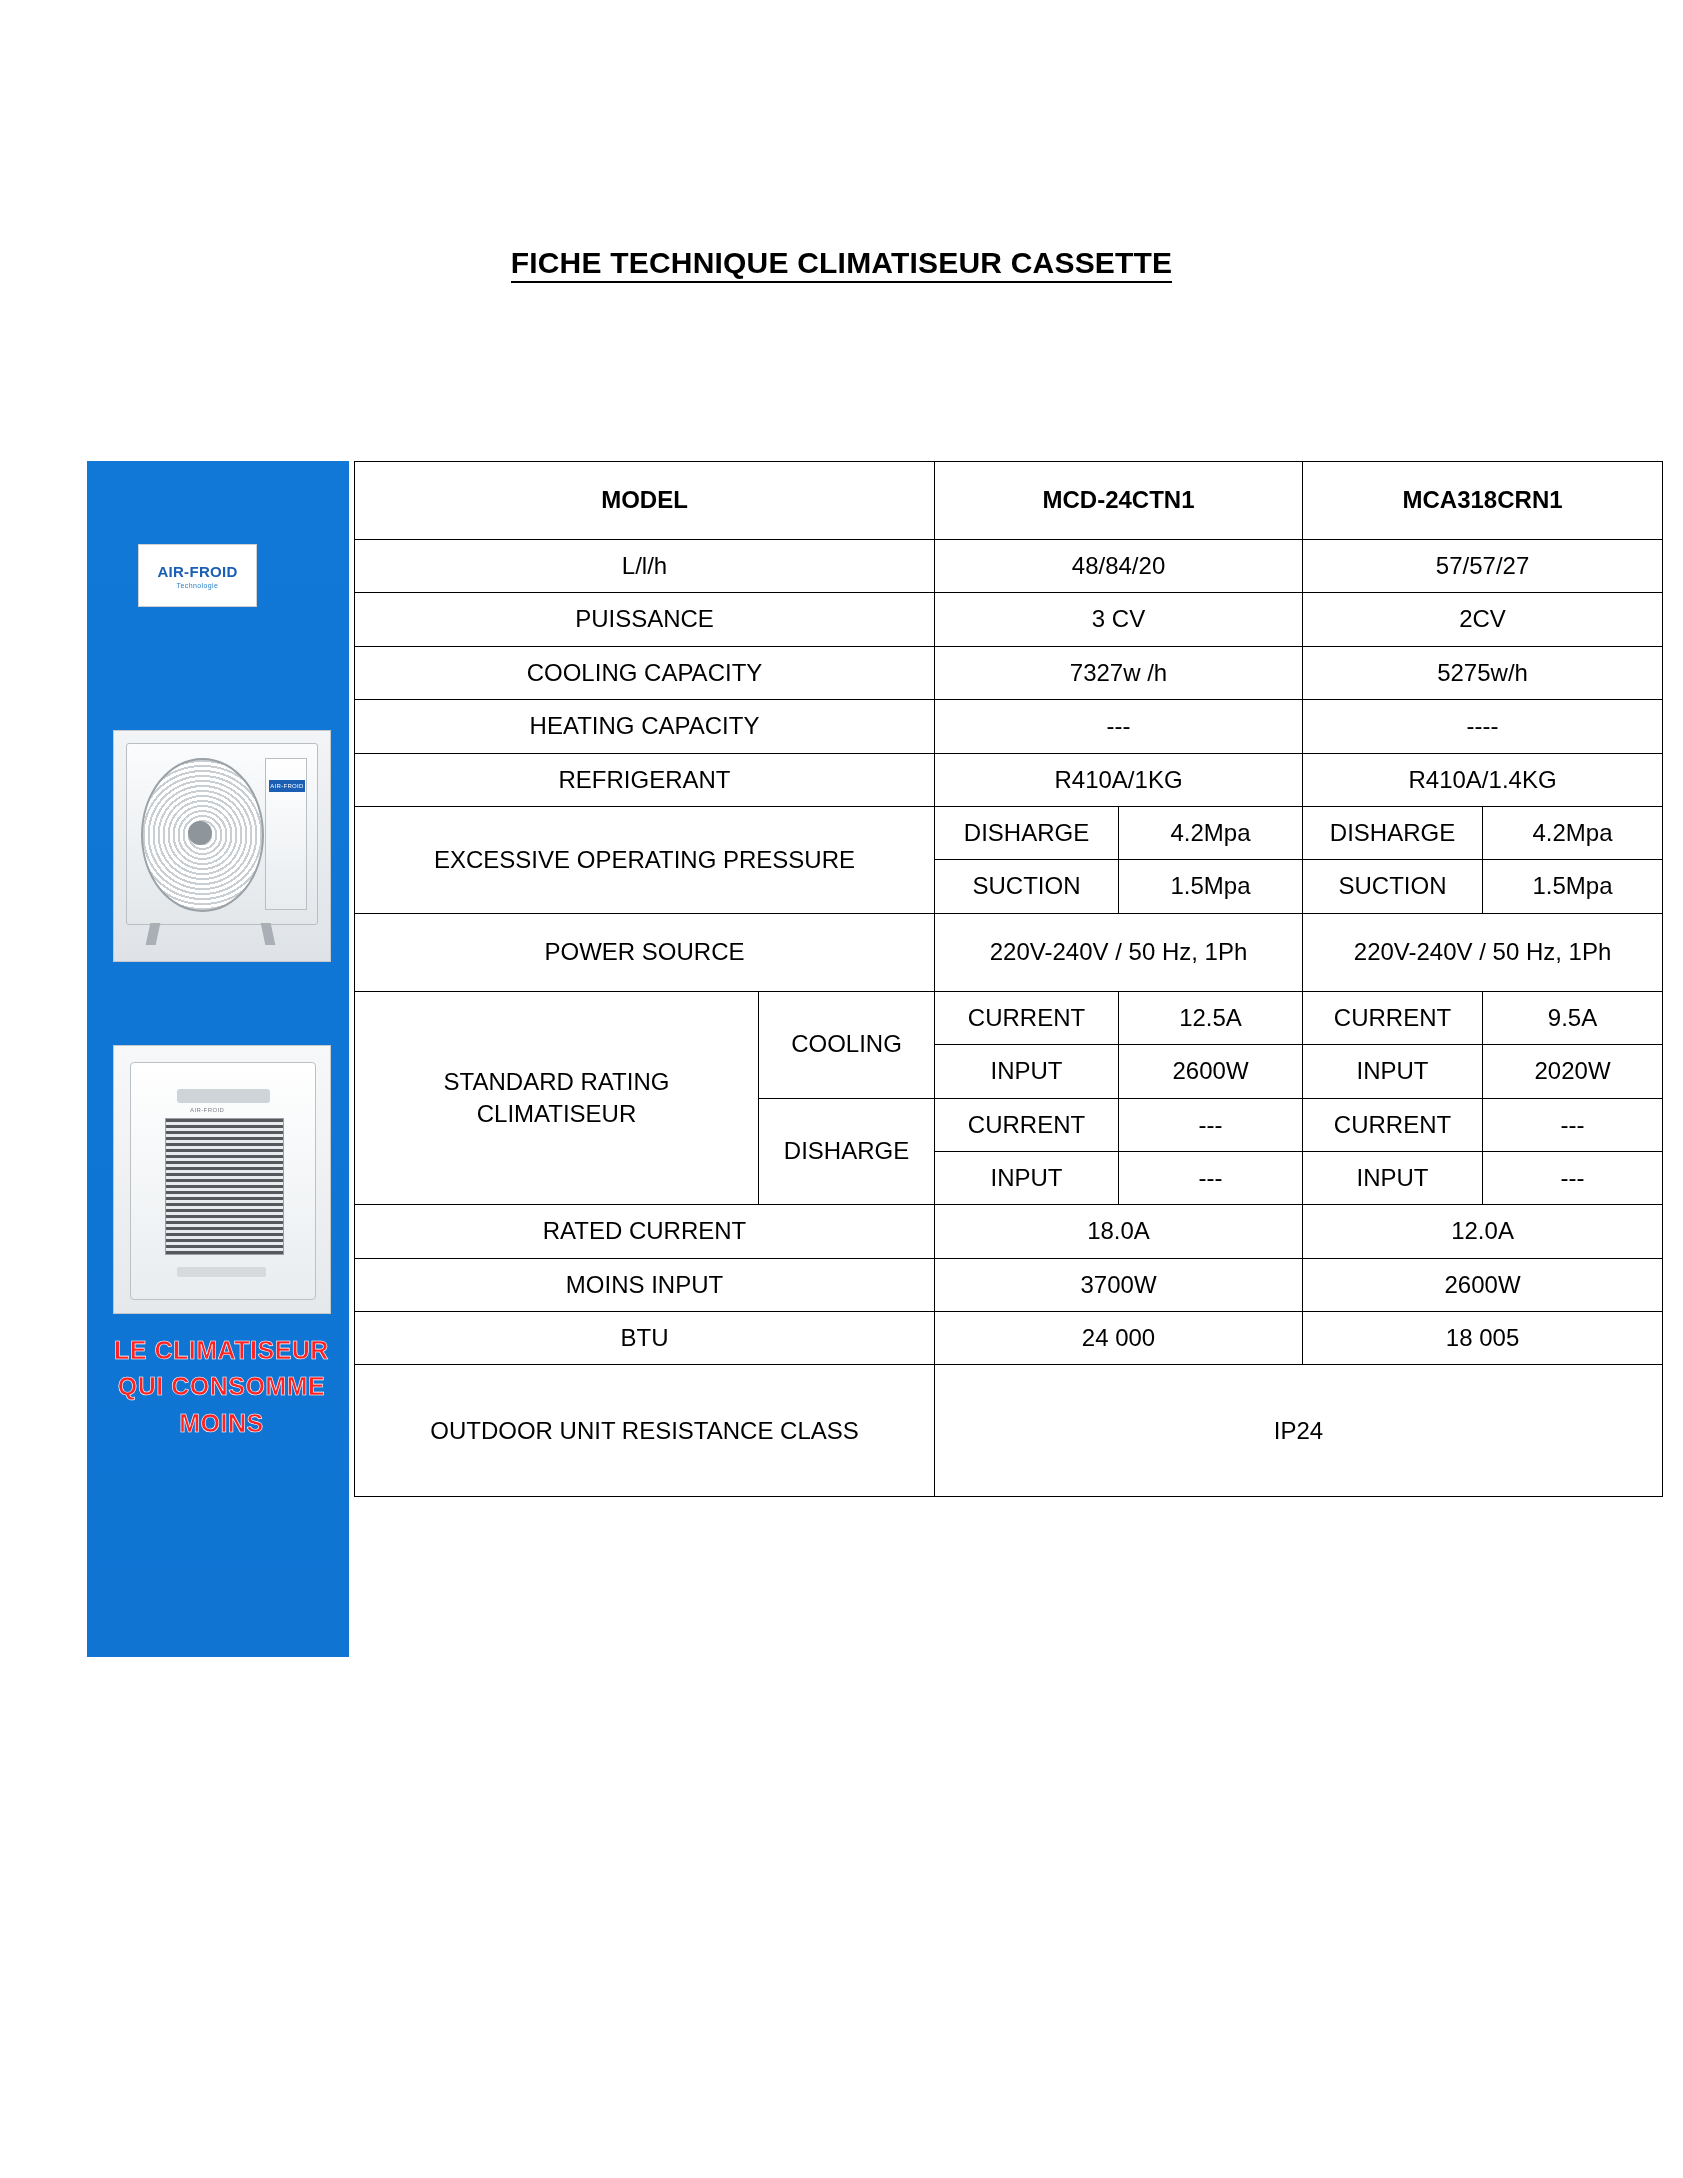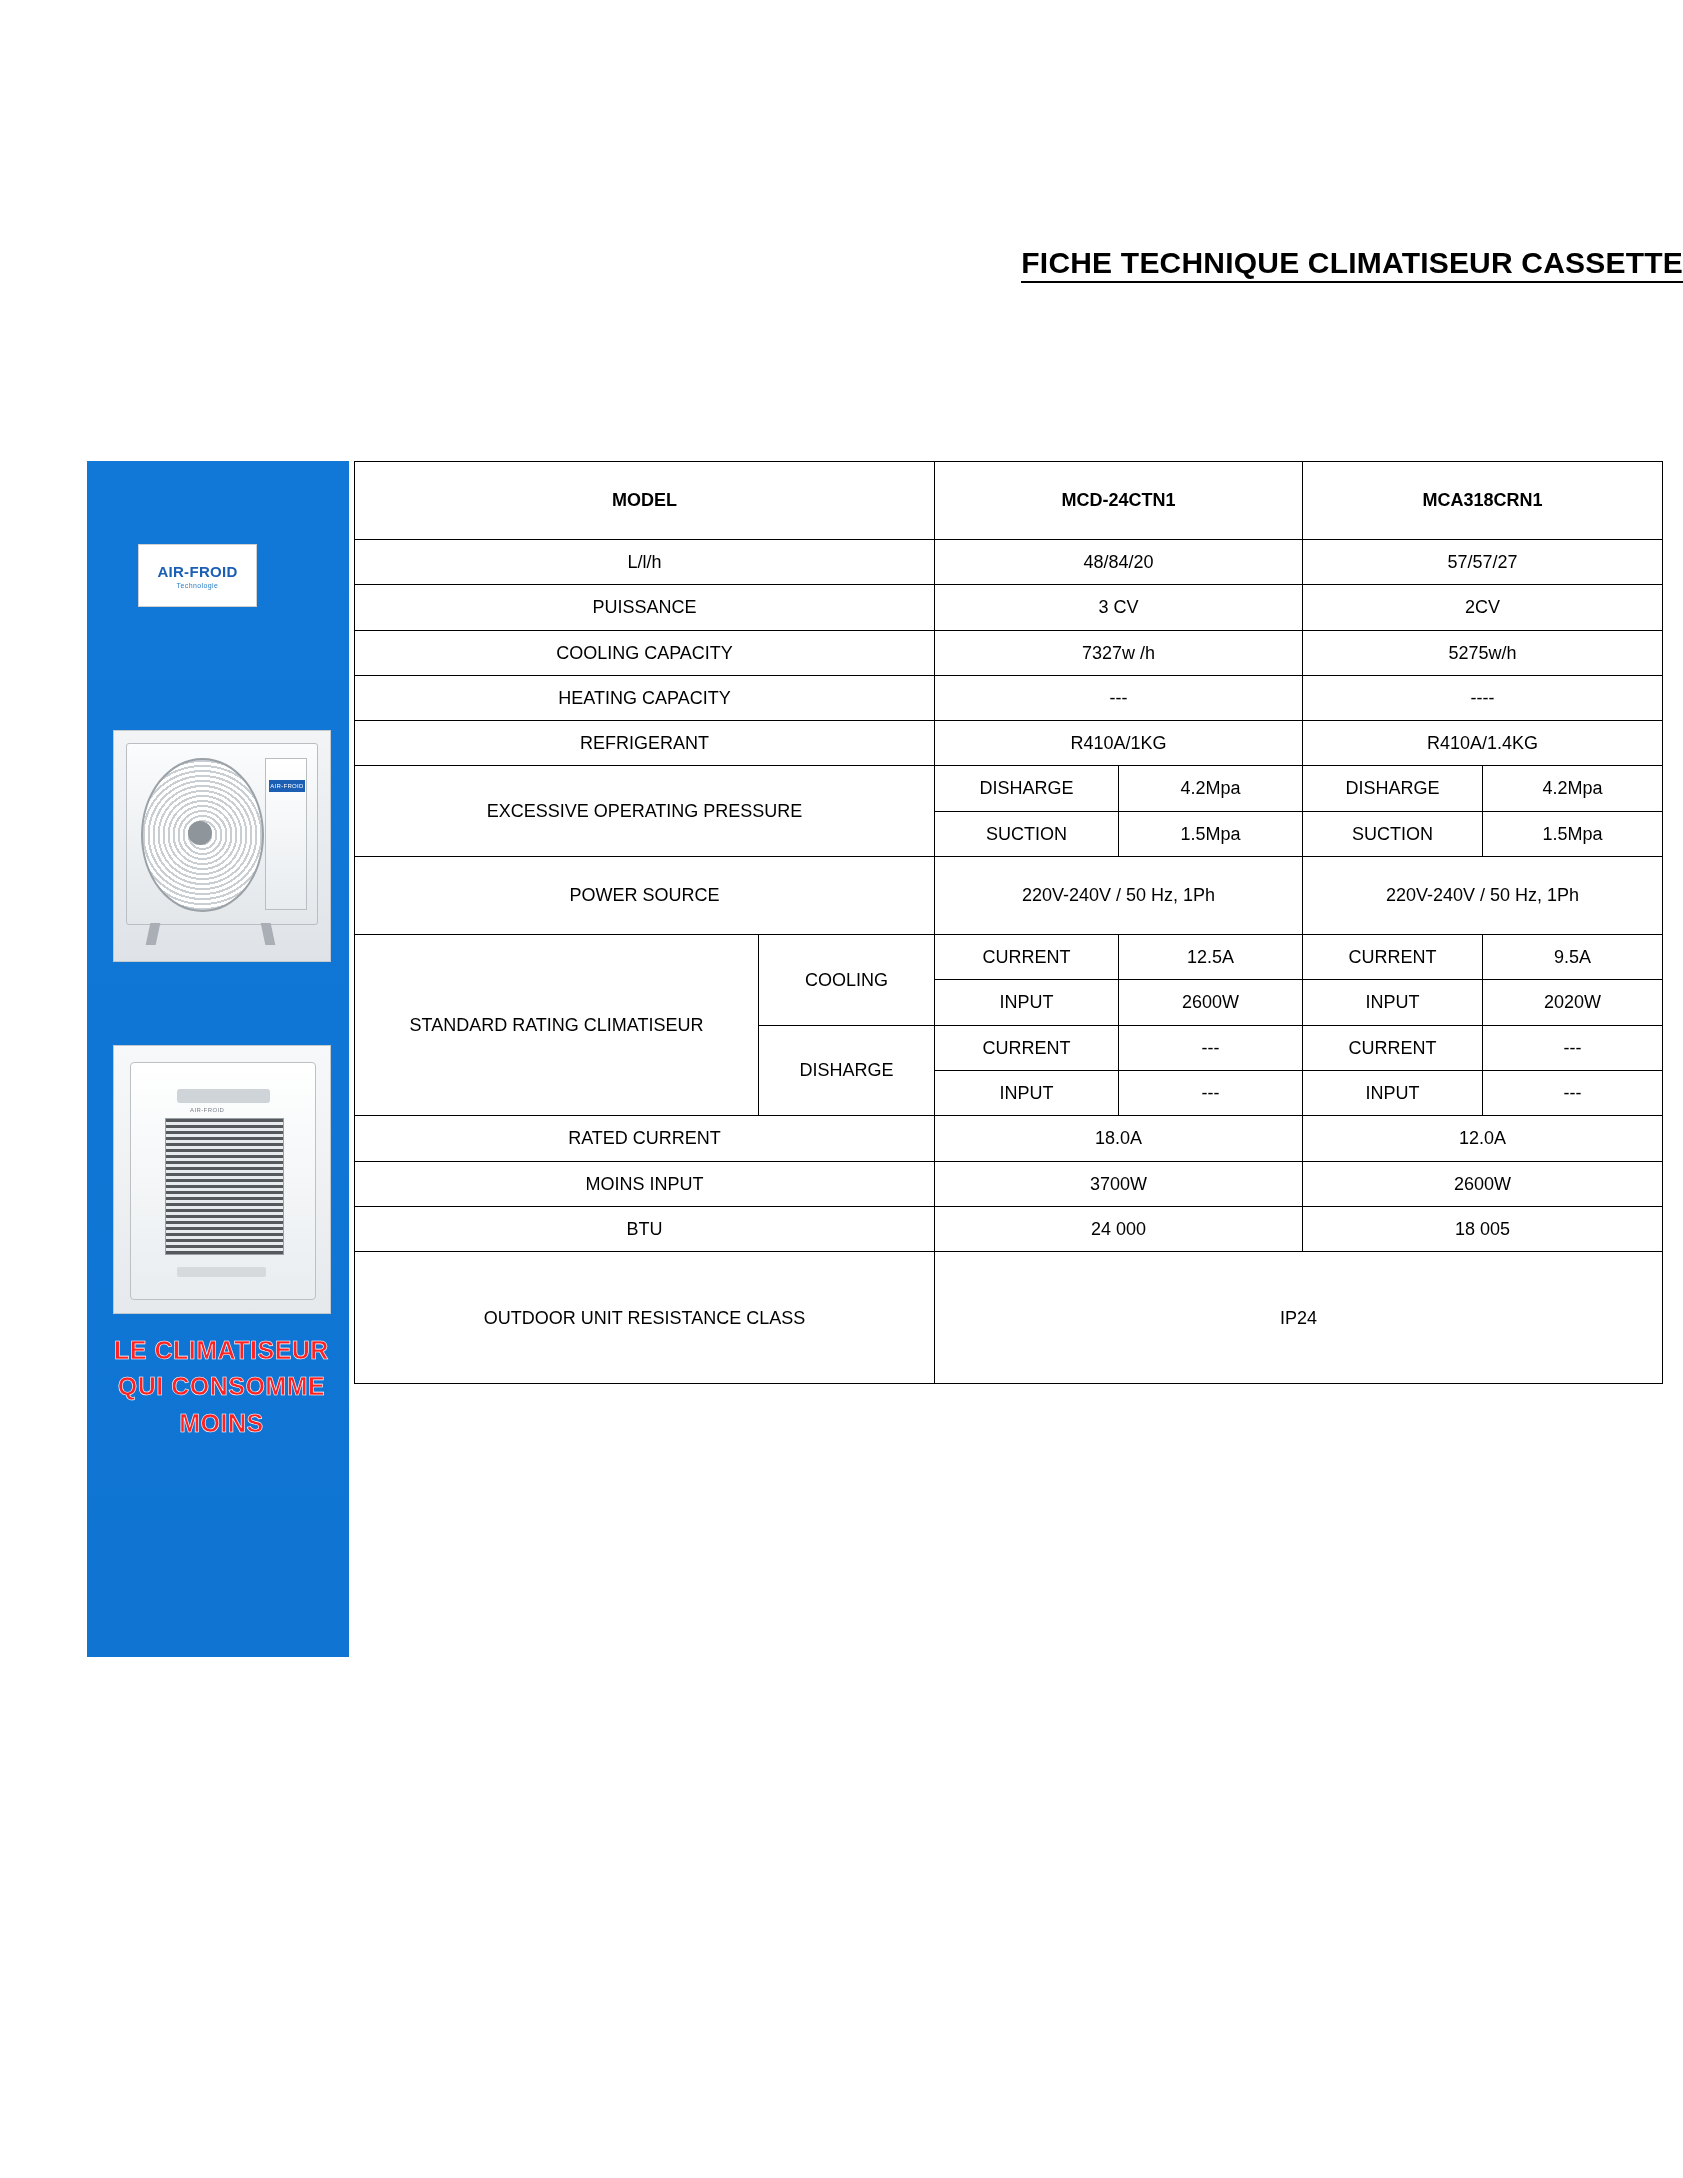--- a/index.html
+++ b/index.html
@@ -18,21 +18,21 @@
   .page {
     position: relative;
     width: 1683px;
     height: 2178px;
   }
   .doc-title {
     position: absolute;
     top: 246px;
     left: 0;
     width: 1683px;
-    text-align: right;
+    text-align: center;
     font-size: 30px;
     font-weight: bold;
     letter-spacing: 0.2px;
   }
   .doc-title span {
     border-bottom: 2px solid #000;
     padding-bottom: 2px;
   }
 
   
@@ -222,21 +222,21 @@
   table.spec {
     position: absolute;
     left: 354px;
     top: 461px;
     width: 1141px;
     border-collapse: collapse;
     table-layout: fixed;
   }
   table.spec td {
     border: 1px solid #000000;
-    font-size: 18px;
+    font-size: 24px;
     text-align: center;
     vertical-align: middle;
     padding: 10px 6px;
     line-height: 1.35;
   }
   td.head {
     font-weight: bold;
     font-size: 23px;
   }
   .w-label { width: 404px; }

